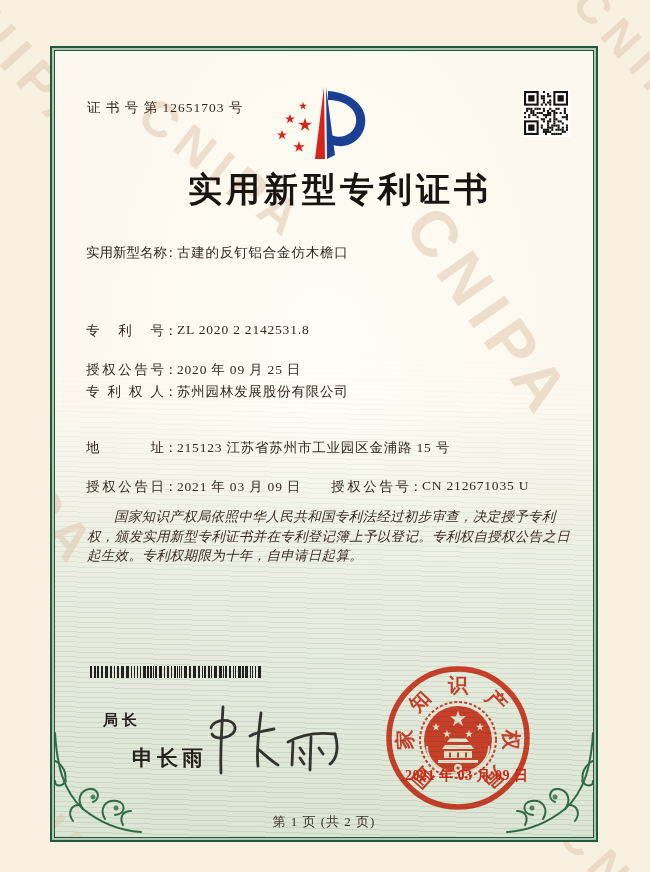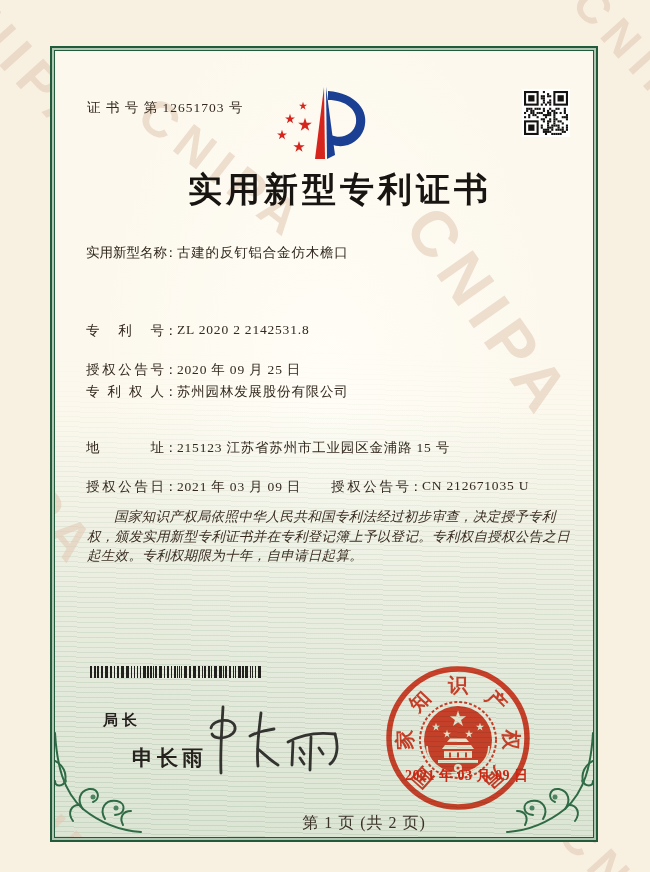--- a/index.html
+++ b/index.html
@@ -69,22 +69,22 @@
   
   #seal{left:323px;top:607px;width:160px;height:160px;opacity:.93;mix-blend-mode:multiply;}
   #seal svg{position:absolute;left:0;top:0;}
   .sc{position:absolute;left:50%;top:50%;font-size:20px;font-weight:bold;color:var(--seal-red);
       transform:translate(-50%,-50%) rotate(var(--a)) translateY(-53px);
       font-family:"Liberation Serif","DejaVu Serif",serif;}
   #seal-date{left:350px;top:716px;font-size:14px;font-weight:bold;color:#cb2713;
              letter-spacing:.5px;z-index:3;white-space:nowrap;}
 
   
-  #page-footer{left:0;top:762px;width:100%;text-align:center;font-size:16px;
-               letter-spacing:1px;color:#3a3228;padding-left:40px;}
+  #page-footer{left:0;top:762px;width:100%;text-align:center;font-size:13px;
+               letter-spacing:1px;color:#3a3228;}
   .flo{position:absolute;top:680px;z-index:2;}
   #flo-left{left:-2px;}
   #flo-right{right:-2px;transform:scaleX(-1);}
 </style>
 </head>
 <body>
 <div id="page">
 
   <div class="wm" style="left:-30px;top:-42px;font-size:54px;transform:rotate(48deg);">CNIPA</div>
   <div class="wm" style="left:602px;top:-24px;font-size:46px;transform:rotate(48deg);">CNIPA</div>

